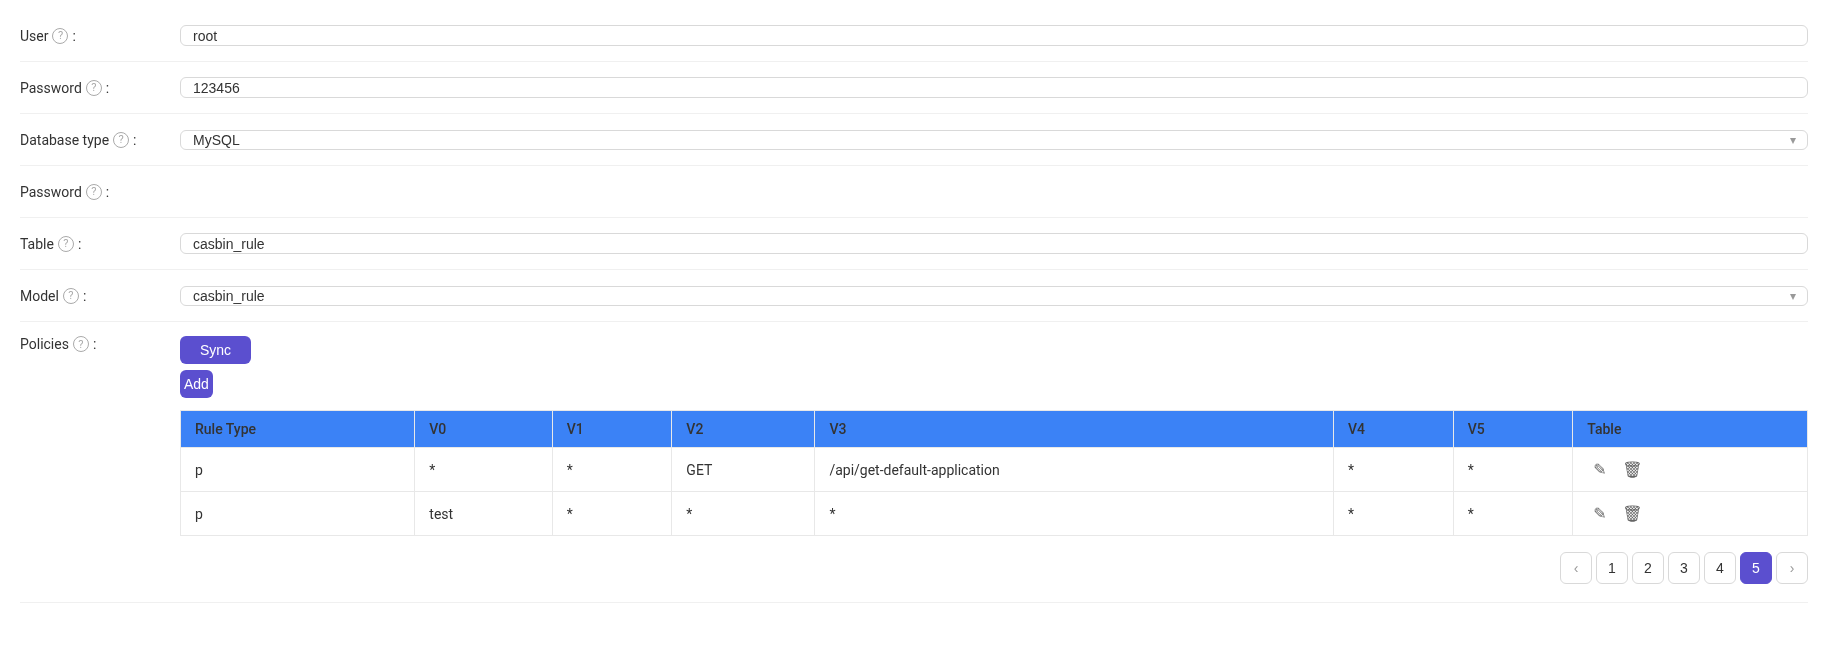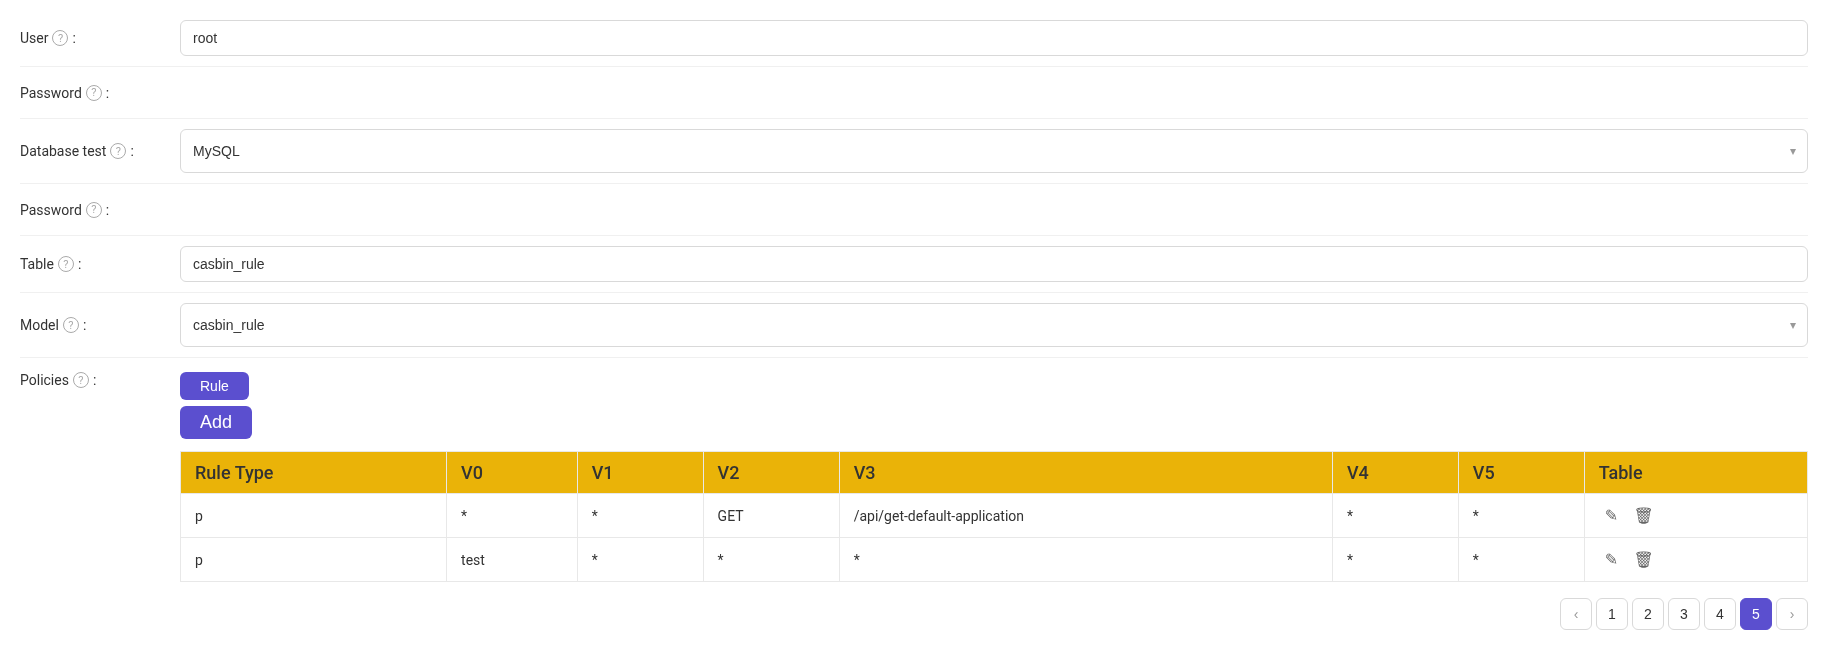--- a/index.html
+++ b/index.html
@@ -37,36 +37,36 @@
       height: 16px;
       border-radius: 50%;
       border: 1px solid #aaa;
       color: #aaa;
       font-size: 11px;
       cursor: pointer;
       flex-shrink: 0;
     }
     .form-input {
       flex: 1;
-      height: 36px;
+      height: 21px;
       border: 1px solid #d9d9d9;
       border-radius: 6px;
       padding: 0 12px;
       font-size: 14px;
       color: #333;
       outline: none;
       background: #fff;
     }
     .form-select-wrapper {
       flex: 1;
       position: relative;
     }
     .form-select {
       width: 100%;
-      height: 44px;
+      height: 20px;
       border: 1px solid #d9d9d9;
       border-radius: 6px;
       padding: 0 36px 0 12px;
       font-size: 14px;
       color: #333;
       outline: none;
       background: #fff;
       appearance: none;
       cursor: pointer;
     }
@@ -98,38 +98,38 @@
       padding: 6px 20px;
       font-size: 14px;
       cursor: pointer;
       width: fit-content;
     }
     .btn-add {
       background: #5b4fcf;
       color: #fff;
       border: none;
       border-radius: 6px;
-      padding: 6px 20px;
-      font-size: 18px;
+      padding: 6px 4px;
+      font-size: 14px;
       cursor: pointer;
       width: fit-content;
     }
     .policies-table {
       width: 100%;
       border-collapse: collapse;
       background: #fafafa;
     }
     .policies-table th {
-      background: #eab308;
+      background: #3b82f6;
       border: 1px solid #e8e8e8;
       padding: 10px 14px;
       text-align: left;
       font-weight: 500;
       color: #333;
-      font-size: 18px;
+      font-size: 14px;
     }
     .policies-table td {
       border: 1px solid #e8e8e8;
       padding: 10px 14px;
       color: #333;
       font-size: 14px;
       background: #fff;
     }
     .action-icon {
       background: none;
@@ -192,25 +192,26 @@
     </div>
     <input class="form-input" type="text" value="root" style="">
   </div>
 
   <div class="form-row">
     <div class="form-label">
       <span>Password</span>
       <span class="help-icon">?</span>
       <span> :</span>
     </div>
-  </div>
-
-  <div class="form-row">
-    <div class="form-label">
-      <span>Database test</span>
+    <input class="form-input" type="text" value="123456" style="">
+  </div>
+
+  <div class="form-row">
+    <div class="form-label">
+      <span>Database type</span>
       <span class="help-icon">?</span>
       <span> :</span>
     </div>
     <div class="form-select-wrapper">
       <select class="form-select">
         <option value="MySQL">MySQL</option>
         <option value="PostgreSQL">PostgreSQL</option>
         <option value="SQLite">SQLite</option>
         <option value="SQLServer">SQLServer</option>
         <option value="Oracle">Oracle</option>
@@ -251,21 +252,21 @@
   </div>
 
   <div class="form-row" style="align-items: flex-start; padding-top: 14px;">
     <div class="form-label" style="">
       <span>Policies</span>
       <span class="help-icon">?</span>
       <span> :</span>
     </div>
     <div class="policies-section">
       <div class="policies-buttons">
-        <button class="btn-sync">Rule</button>
+        <button class="btn-sync">Sync</button>
         <button class="btn-add">Add</button>
       </div>
       <table class="policies-table">
         <thead>
           <tr>
             <th>Rule Type</th>
             <th>V0</th>
             <th>V1</th>
             <th>V2</th>
             <th>V3</th>

